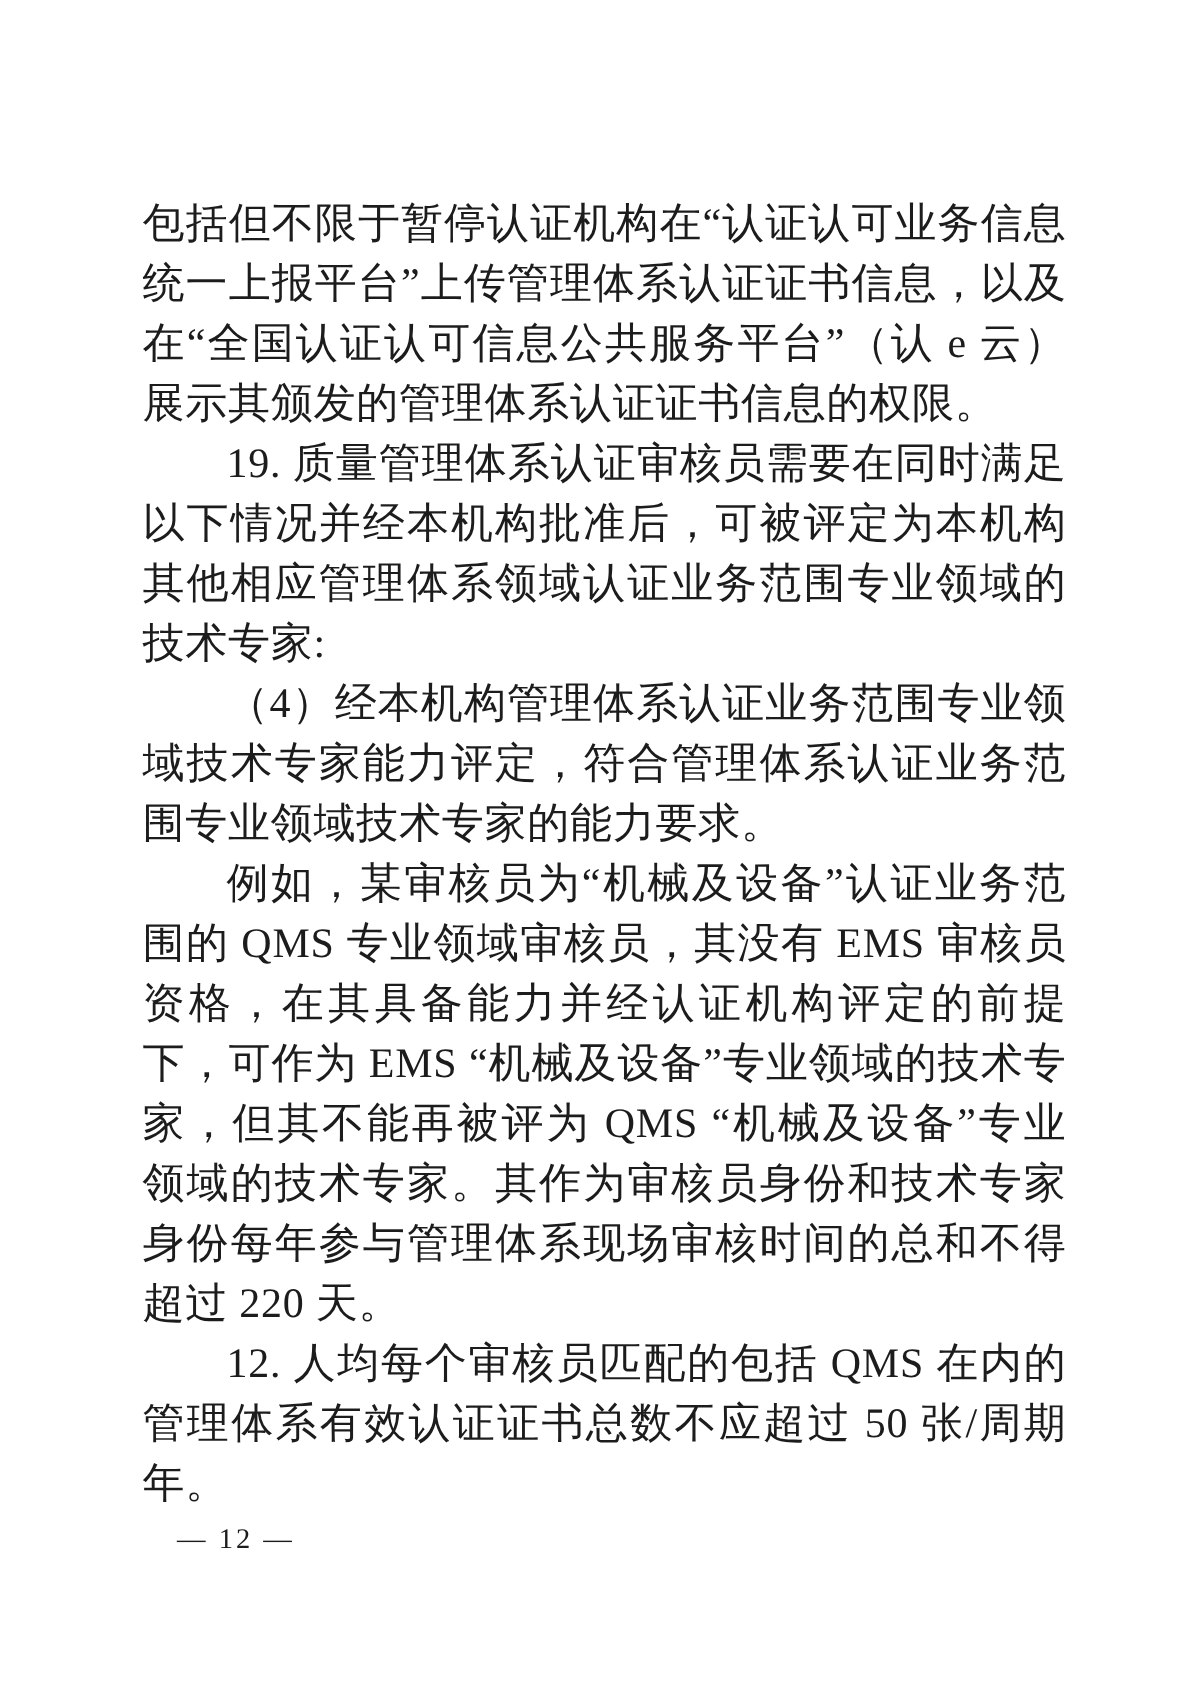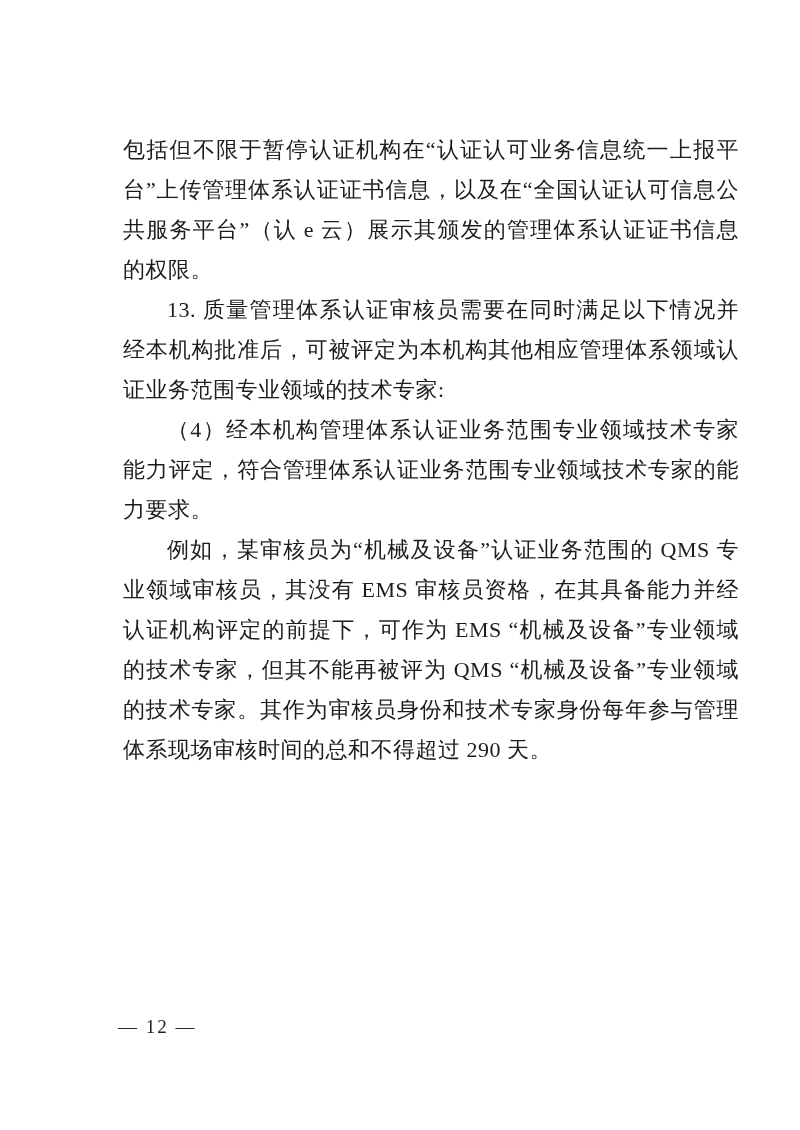--- a/index.html
+++ b/index.html
@@ -14,26 +14,25 @@
     background: #ffffff;
     overflow: hidden;
     font-family: "Liberation Serif", "DejaVu Serif", serif;
     color: #1c1c1c;
   }
   .body-text {
     position: absolute;
     left: 95px;
     top: 130px;
     width: 616px;
-    font-size: 22px;
+    font-size: 28px;
     line-height: 40px;
     text-align: justify;
     text-justify: inter-ideograph;
     letter-spacing: 0.5px;
-    margin-left: 28px;
   }
   .para {
     margin: 0;
     text-indent: 2em;
   }
   .para.no-indent {
     text-indent: 0;
   }
   .footer {
     position: absolute;
@@ -44,18 +43,19 @@
     color: #1c1c1c;
     text-align: right;
   }
 </style>
 </head>
 <body>
 
 <div class="page">
   <div class="body-text">
     <p class="para no-indent">包括但不限于暂停认证机构在“认证认可业务信息统一上报平台”上传管理体系认证证书信息，以及在“全国认证认可信息公共服务平台”（认 e 云）展示其颁发的管理体系认证证书信息的权限。</p>
-    <p class="para">13. 质量管理体系认证审核员需要在同时满足以下情况并经本机构批准后，可被评定为本机构其他相应管理体系领域认证业务范围专业领域的技术专家:</p>
+    <p class="para">19. 质量管理体系认证审核员需要在同时满足以下情况并经本机构批准后，可被评定为本机构其他相应管理体系领域认证业务范围专业领域的技术专家:</p>
     <p class="para">（4）经本机构管理体系认证业务范围专业领域技术专家能力评定，符合管理体系认证业务范围专业领域技术专家的能力要求。</p>
-    <p class="para">例如，某审核员为“机械及设备”认证业务范围的 QMS 专业领域审核员，其没有 EMS 审核员资格，在其具备能力并经认证机构评定的前提下，可作为 EMS “机械及设备”专业领域的技术专家，但其不能再被评为 QMS “机械及设备”专业领域的技术专家。其作为审核员身份和技术专家身份每年参与管理体系现场审核时间的总和不得超过 290 天。</p>
+    <p class="para">例如，某审核员为“机械及设备”认证业务范围的 QMS 专业领域审核员，其没有 EMS 审核员资格，在其具备能力并经认证机构评定的前提下，可作为 EMS “机械及设备”专业领域的技术专家，但其不能再被评为 QMS “机械及设备”专业领域的技术专家。其作为审核员身份和技术专家身份每年参与管理体系现场审核时间的总和不得超过 220 天。</p>
+    <p class="para">12. 人均每个审核员匹配的包括 QMS 在内的管理体系有效认证证书总数不应超过 50 张/周期年。</p>
   </div>
   <div class="footer">— 12 —</div>
 </div>
 
 </body></html>

